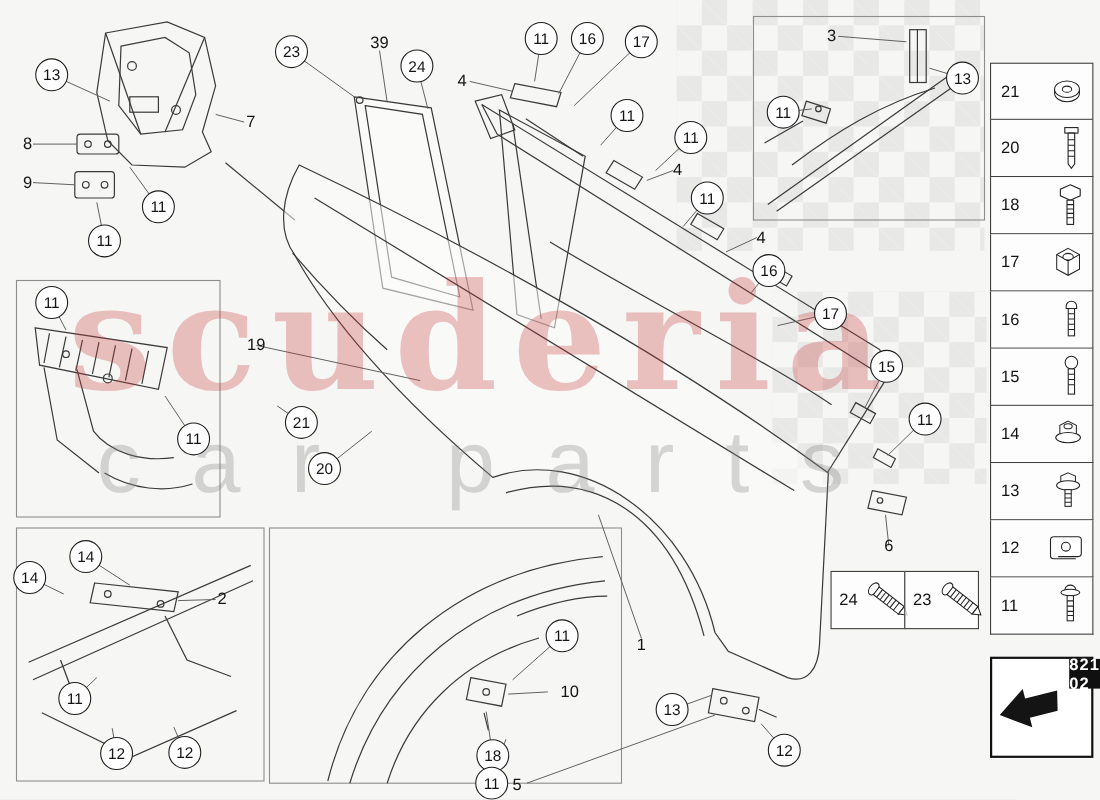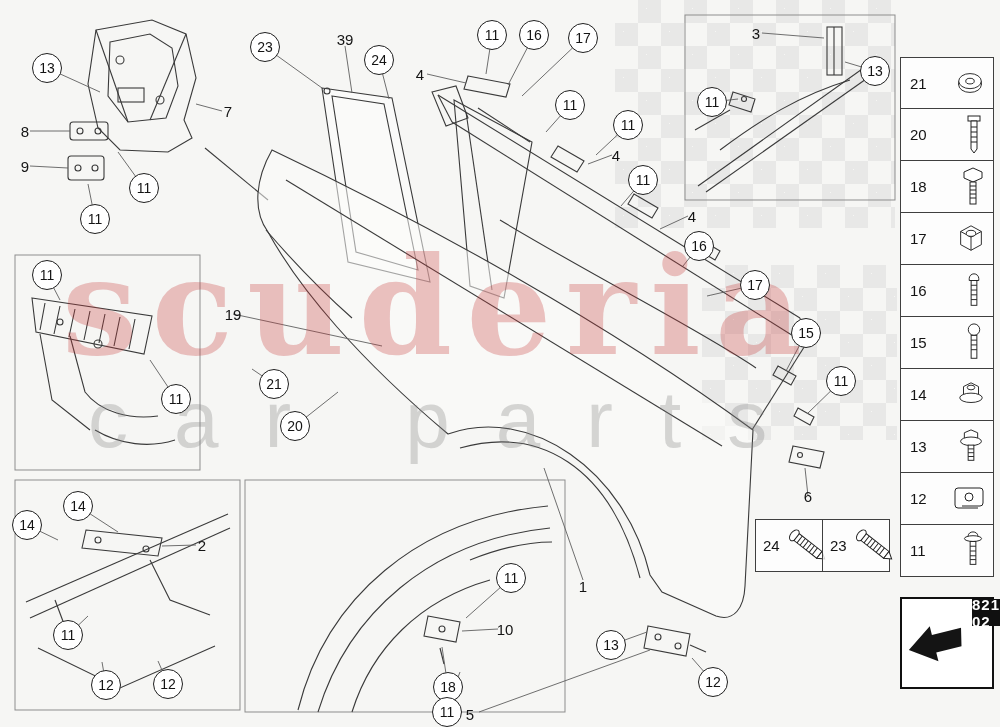--- a/index.html
+++ b/index.html
@@ -242,21 +242,21 @@
       <div class="callout plain" style="left: 25px; top: 166px;">9</div>
       <div class="callout plain" style="left: 228px; top: 111px;">7</div>
       <div class="callout plain" style="left: 345px; top: 39px;">39</div>
       <div class="callout plain" style="left: 420px; top: 74px;">4</div>
       <div class="callout plain" style="left: 616px; top: 155px;">4</div>
       <div class="callout plain" style="left: 692px; top: 216px;">4</div>
       <div class="callout plain" style="left: 756px; top: 33px;">3</div>
       <div class="callout plain" style="left: 233px; top: 314px;">19</div>
       <div class="callout plain" style="left: 202px; top: 545px;">2</div>
       <div class="callout plain" style="left: 583px; top: 586px;">1</div>
-      <div class="callout plain" style="left: 505px; top: 629px;">10</div>
+      <div class="callout plain" style="left: 518px; top: 629px;">10</div>
       <div class="callout plain" style="left: 470px; top: 714px;">5</div>
       <div class="callout plain" style="left: 808px; top: 496px;">6</div>
     </div>
 
   <div id="legend">
       <div class="legend-cell">
         <span class="legend-num">21</span>
         <span class="legend-ic">
           <svg width="32" height="36" viewBox="0 0 34 38">
             <ellipse cx="17" cy="21" rx="12" ry="8" fill="#fff" stroke="#222"></ellipse>

